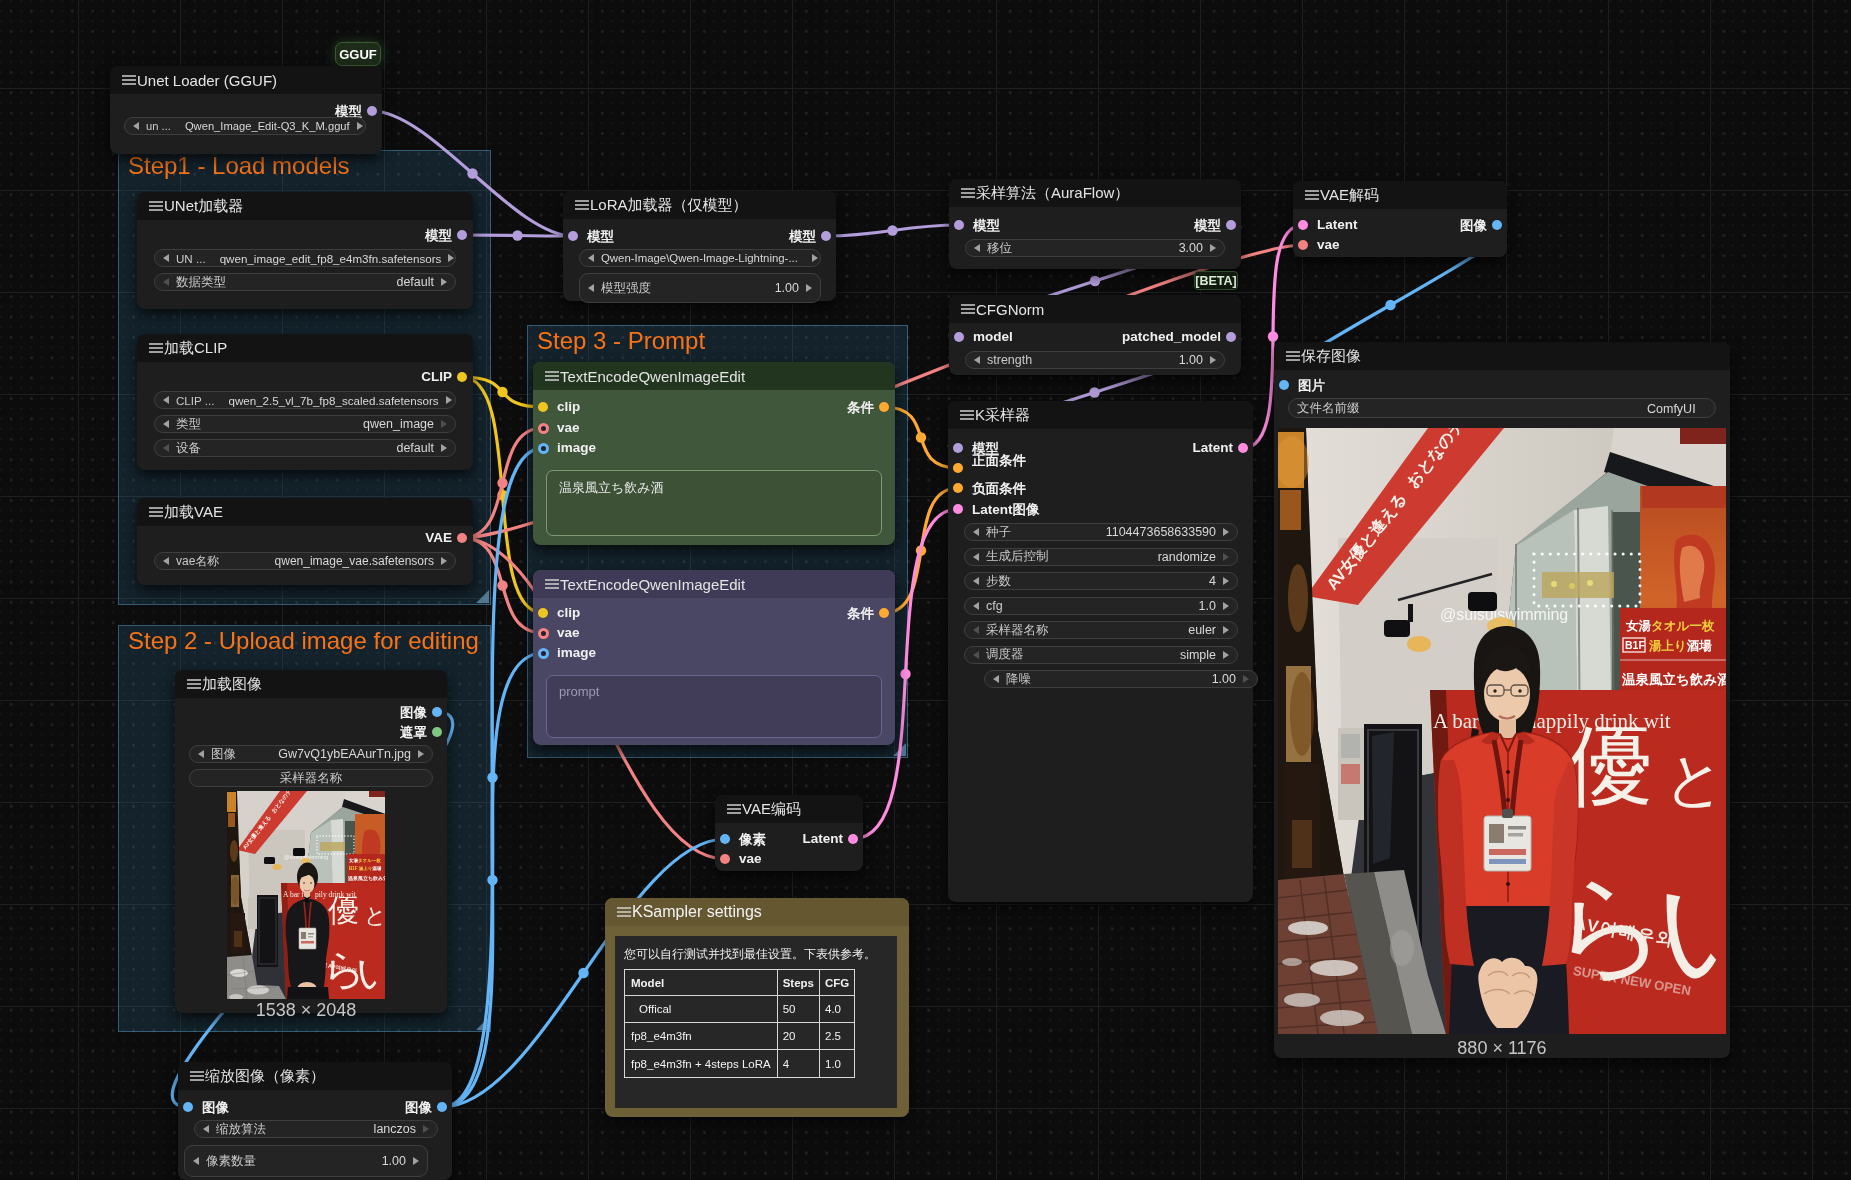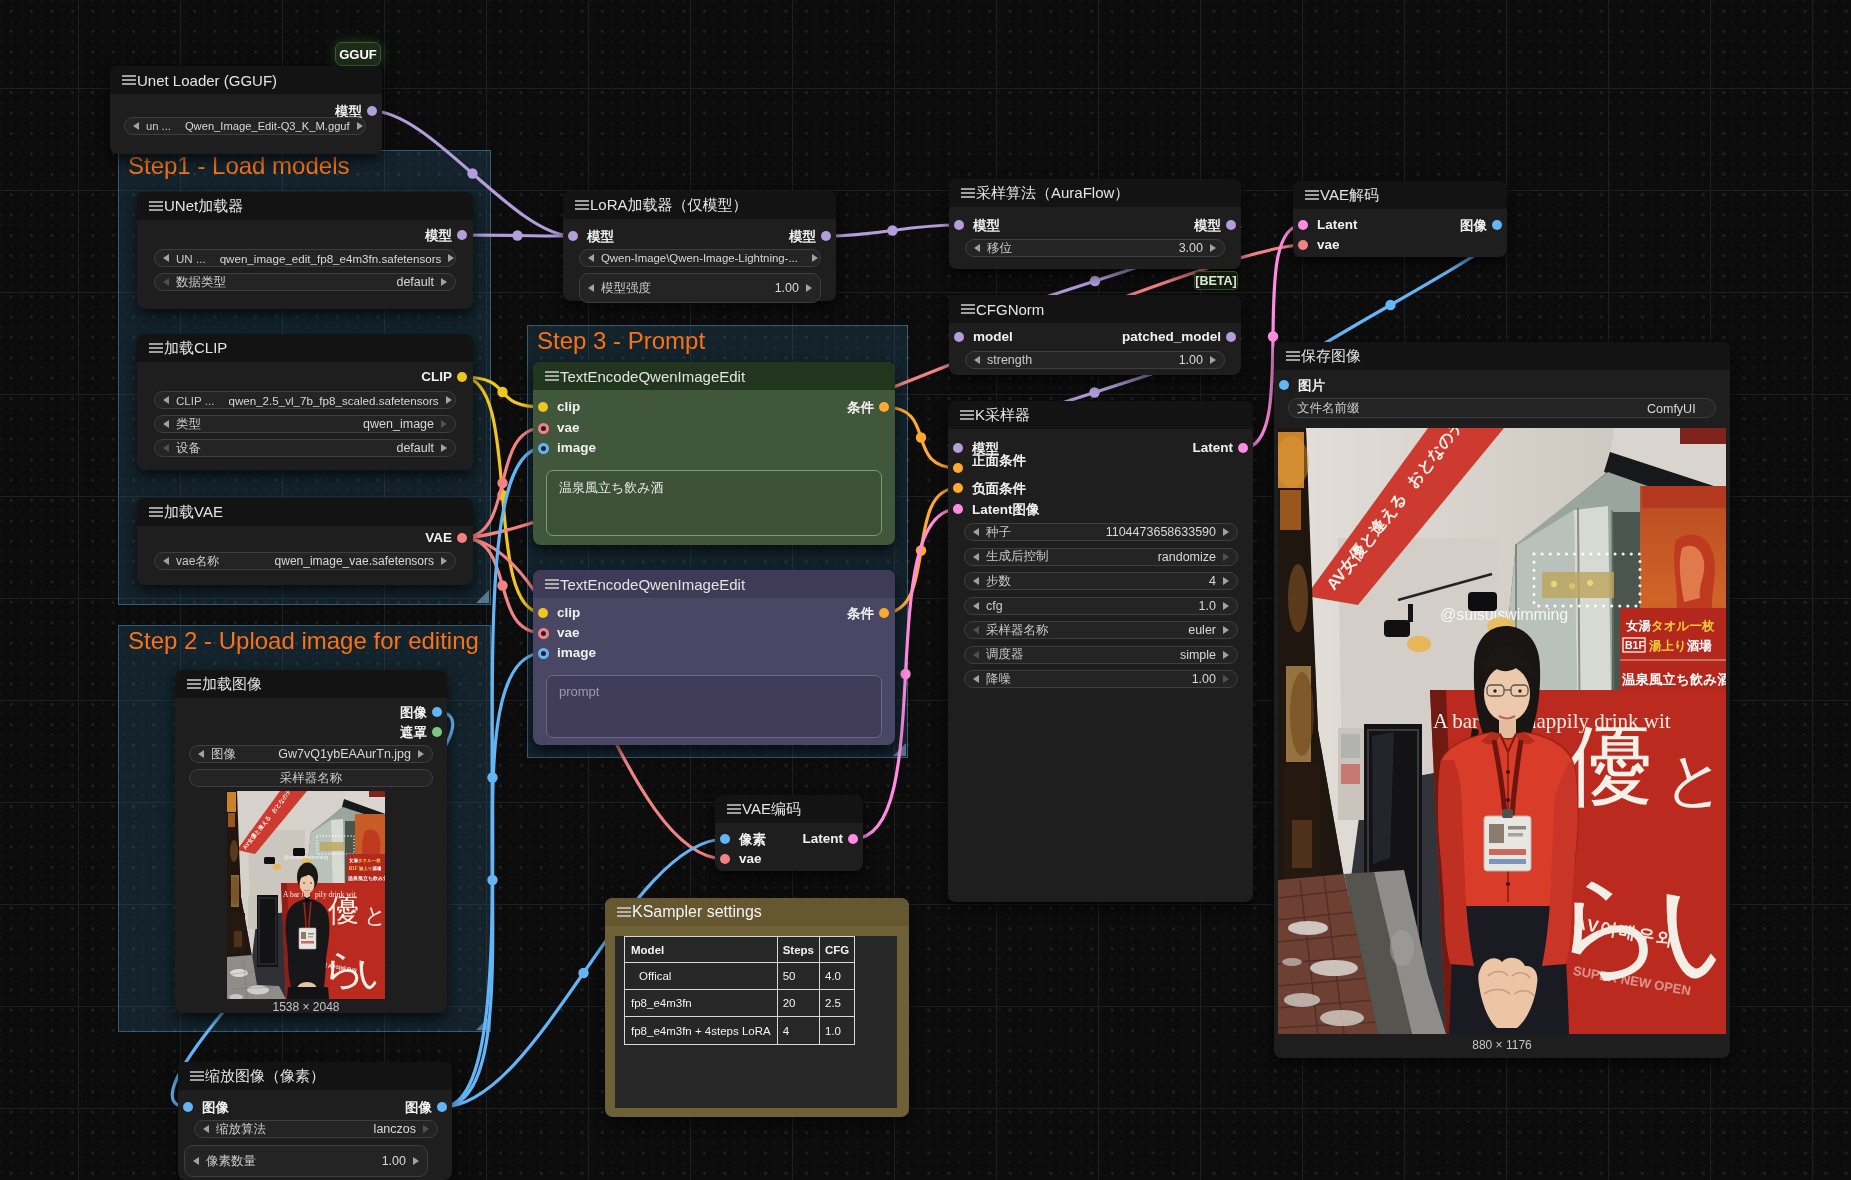--- a/index.html
+++ b/index.html
@@ -31,21 +31,21 @@
 .dot{position:absolute;width:10px;height:10px;border-radius:50%;z-index:4}
 .ring{position:absolute;width:11px;height:11px;border-radius:50%;background:#241f2e;border:3px solid #fff;z-index:4}
 .slab{position:absolute;font-size:13.5px;font-weight:bold;color:#f0f0f0;white-space:nowrap;z-index:4}
 .srl{position:absolute;font-size:13.5px;font-weight:bold;color:#f0f0f0;white-space:nowrap;z-index:4;text-align:right}
 .w{position:absolute;height:18px;background:#242424;border:1px solid #3e3e3e;border-radius:9px;font-size:12.5px;color:#cacaca;display:flex;align-items:center;padding:0 8px;gap:7px;white-space:nowrap;z-index:4;overflow:hidden}
 .w .sp{flex:1}
 .w .val{color:#d8d8d8}
 .al{width:0;height:0;border-top:4px solid transparent;border-bottom:4px solid transparent;border-right:6px solid #a2a2a2}
 .ar{width:0;height:0;border-top:4px solid transparent;border-bottom:4px solid transparent;border-left:6px solid #a2a2a2}
 .dim{opacity:.35}
-.cap{position:absolute;font-size:12px;color:#c6c6c6;text-align:center;z-index:4}
+.cap{position:absolute;font-size:18px;color:#c6c6c6;text-align:center;z-index:4}
 .ta{position:absolute;border-radius:7px;font-size:13px;padding:8px 12px;z-index:4}
 .hb{display:inline-block}
 </style>
 </head>
 <body>
 
 <div class="grp" style="left:118px;top:150px;width:373px;height:455px">
     <div class="gt">Step1 - Load models</div>
     <div class="rsz"></div>
   </div>
@@ -624,21 +624,21 @@
     <span class="val">euler</span>
     <span class="ar"></span>
   </div>
 <div class="w" style="left:964px;top:645.5px;width:274px;height:18px">
     <span class="al dim"></span>
     <span>调度器</span>
     <span class="sp"></span>
     <span class="val">simple</span>
     <span class="ar"></span>
   </div>
-<div class="w" style="left:964px;top:670.0px;width:274px;height:18px">
+<div class="w" style="left:984px;top:670.0px;width:274px;height:18px">
     <span class="al"></span>
     <span>降噪</span>
     <span class="sp"></span>
     <span class="val">1.00</span>
     <span class="ar dim"></span>
   </div>
 <div class="node green" style="left:533px;top:362px;width:362px;height:183px">
     <div class="nh">
       <svg class="hb" width="16" height="12" viewBox="0 0 16 12">
         <path d="M1 2h14M1 6h14M1 10h14" stroke="#cfcfcf" stroke-width="1.7"></path>
@@ -688,20 +688,21 @@
 <div class="dot" style="left:848px;top:834px;background:#FF8CE0"></div>
 <div class="node note" style="left:605px;top:898px;width:304px;height:219px">
     <div class="nh">
       <svg class="hb" width="16" height="12" viewBox="0 0 16 12">
         <path d="M1 2h14M1 6h14M1 10h14" stroke="#cfcfcf" stroke-width="1.7"></path>
       </svg>
       <span>KSampler settings</span>
     </div>
   </div>
 <div style="position:absolute;left:615px;top:936px;width:282px;height:172px;background:#272727;z-index:4;color:#f0f0f0;font-size:12px">
+    <div style="padding:10px 9px 6px">您可以自行测试并找到最佳设置。下表供参考。</div>
     <table style="border-collapse:collapse;margin-left:9px;font-size:11.5px;color:#f2f2f2;white-space:nowrap">
       <tbody>
         <tr>
           <td style="border:1px solid #d8d8d8;width:142px;height:26px;padding:0 6px;font-weight:bold">Model</td>
           <td style="border:1px solid #d8d8d8;width:39px;padding:0 5px;font-weight:bold">Steps</td>
           <td style="border:1px solid #d8d8d8;width:33px;padding:0 5px;font-weight:bold">CFG</td>
         </tr>
         <tr>
           <td style="border:1px solid #d8d8d8;height:27px;padding:0 14px">Offical</td>
           <td style="border:1px solid #d8d8d8;padding:0 5px">50</td>

